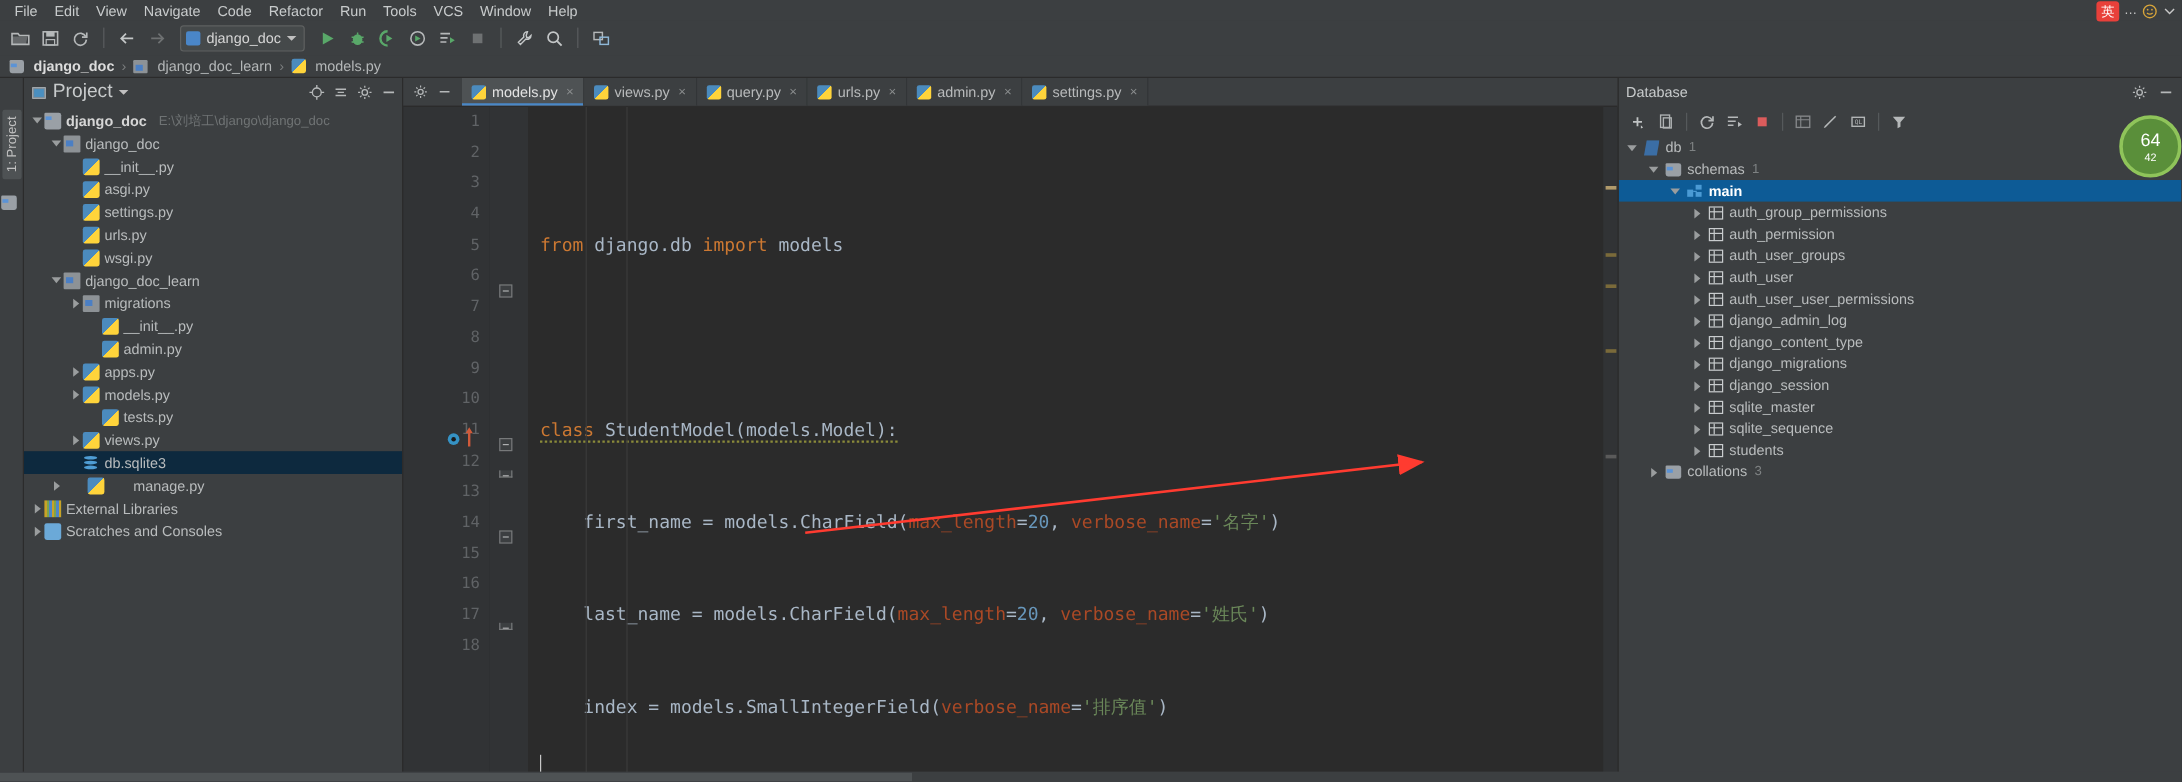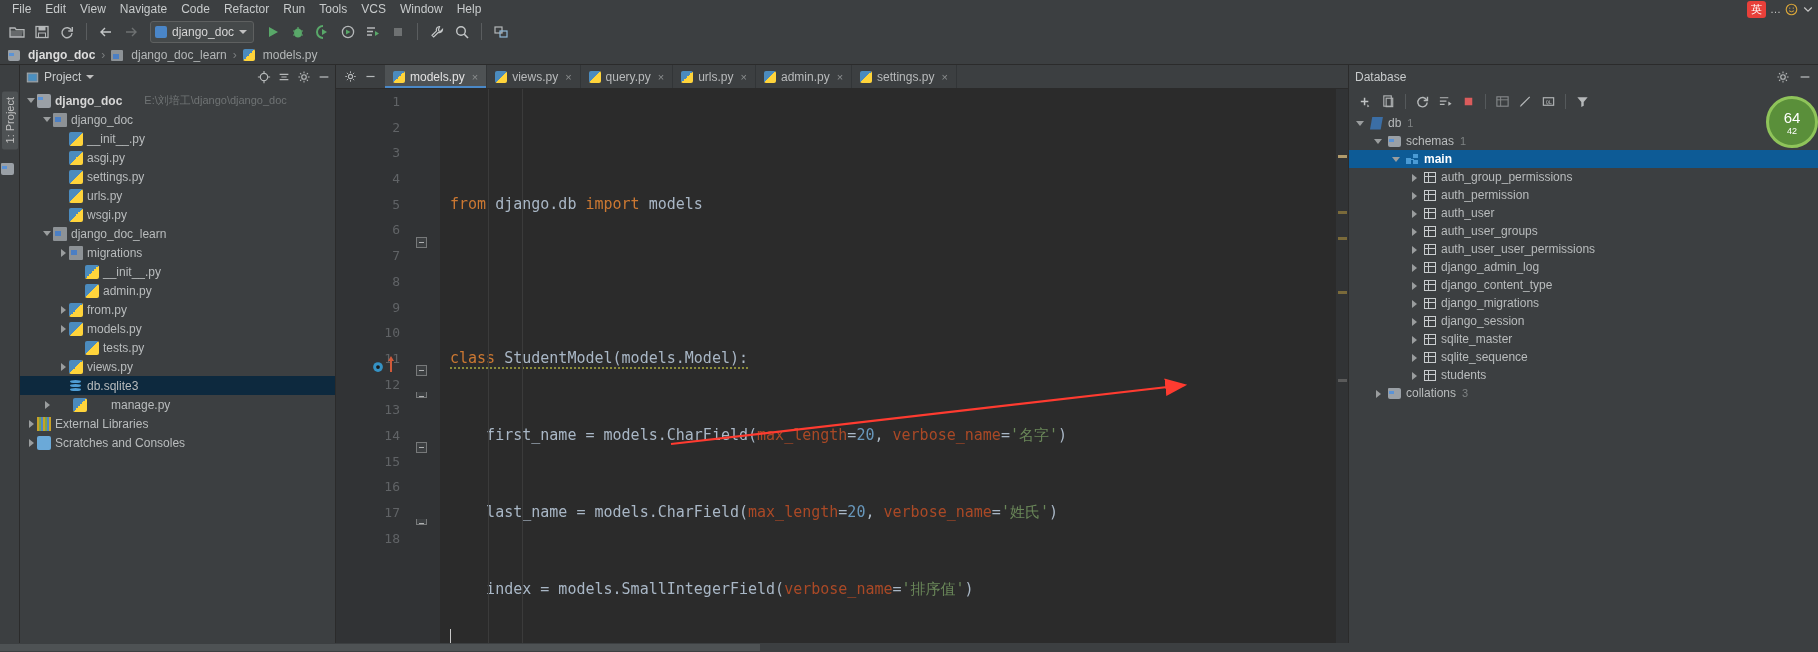--- a/index.html
+++ b/index.html
@@ -39,35 +39,35 @@
   
   .leftstrip { width:20px; background:#3c3f41; border-right:1px solid #2b2b2b;
     display:flex; flex-direction:column; align-items:center; padding-top:26px; }
   .vtab { writing-mode:vertical-rl; transform:rotate(180deg); font-size:11px;
     color:#c0c0c0; background:#4e5254; padding:6px 2px; border-radius:2px; }
 
   
   .project { width:316px; background:#3c3f41; display:flex; flex-direction:column;
     border-right:1px solid #2b2b2b; }
   .panel-head { display:flex; align-items:center; height:24px; padding:0 4px 0 6px;
-    font-size:12px; color:#c8cbcc;gap:40px; }
+    font-size:16px; color:#c8cbcc;gap:40px; }
   .panel-head .ph-title { display:flex; align-items:center; gap:5px; }
   .ph-actions { margin-left:auto; display:flex; align-items:center; gap:6px; }
   .tree { flex:1; font-size:12px; overflow:hidden; padding-top:2px; }
   .row { display:flex; align-items:center; height:19px; padding-left:4px; white-space:nowrap; }
   .row.selected { background:#0d293e; }
   .arrow { width:11px; height:11px; display:inline-block; position:relative; flex:none; }
   .arrow.closed::before { content:""; position:absolute; left:3px; top:2px;
     border-left:5px solid #9a9d9e; border-top:4px solid transparent; border-bottom:4px solid transparent; }
   .arrow.open::before { content:""; position:absolute; left:1px; top:3px;
     border-top:5px solid #9a9d9e; border-left:4px solid transparent; border-right:4px solid transparent; }
   .ticon { width:14px; height:14px; flex:none; margin-right:4px; position:relative; }
   .lbl { color:#b9bcbd; }
   .lbl.b { font-weight:bold; color:#d6d6d6; }
-  .path { color:#6f7374; font-size:11px; margin-left:22px; }
+  .path { color:#6f7374; font-size:11px; margin-left:10px; }
 
   
   .ic-folder { background:#9aa0a6; border-radius:1px 2px 2px 2px; }
   .ic-folder::after { content:""; position:absolute; left:1px; top:3px; width:5px; height:3px;
     background:#5b93d6; }
   .ic-module { background:#8d9296; border-radius:1px; }
   .ic-module::after { content:""; position:absolute; left:2px; top:4px; width:6px; height:5px;
     background:#4b7fc4; }
   
   .ic-py { background:linear-gradient(135deg,#4b8bbe 0 50%,#ffd43b 50% 100%); border-radius:2px; }
@@ -383,21 +383,21 @@
             <span class="lbl">__init__.py</span>
           </div>
           <div class="row" style="padding-left: 54px;">
             <span class="arrow"></span>
             <span class="ticon ic-py"></span>
             <span class="lbl">admin.py</span>
           </div>
           <div class="row" style="padding-left: 38px;">
             <span class="arrow closed"></span>
             <span class="ticon ic-py"></span>
-            <span class="lbl">from.py</span>
+            <span class="lbl">apps.py</span>
           </div>
           <div class="row" style="padding-left: 38px;">
             <span class="arrow closed"></span>
             <span class="ticon ic-py"></span>
             <span class="lbl">models.py</span>
           </div>
           <div class="row" style="padding-left: 54px;">
             <span class="arrow"></span>
             <span class="ticon ic-py"></span>
             <span class="lbl">tests.py</span>
@@ -662,26 +662,26 @@
             <span class="lbl">auth_group_permissions</span>
           </div>
           <div class="dbrow" style="padding-left: 60px;">
             <span class="arrow closed" style="margin-right: 4px;"></span>
             <span class="ic-tbl" style="margin-right: 5px;"></span>
             <span class="lbl">auth_permission</span>
           </div>
           <div class="dbrow" style="padding-left: 60px;">
             <span class="arrow closed" style="margin-right: 4px;"></span>
             <span class="ic-tbl" style="margin-right: 5px;"></span>
+            <span class="lbl">auth_user_groups</span>
+          </div>
+          <div class="dbrow" style="padding-left: 60px;">
+            <span class="arrow closed" style="margin-right: 4px;"></span>
+            <span class="ic-tbl" style="margin-right: 5px;"></span>
             <span class="lbl">auth_user</span>
-          </div>
-          <div class="dbrow" style="padding-left: 60px;">
-            <span class="arrow closed" style="margin-right: 4px;"></span>
-            <span class="ic-tbl" style="margin-right: 5px;"></span>
-            <span class="lbl">auth_user_groups</span>
           </div>
           <div class="dbrow" style="padding-left: 60px;">
             <span class="arrow closed" style="margin-right: 4px;"></span>
             <span class="ic-tbl" style="margin-right: 5px;"></span>
             <span class="lbl">auth_user_user_permissions</span>
           </div>
           <div class="dbrow" style="padding-left: 60px;">
             <span class="arrow closed" style="margin-right: 4px;"></span>
             <span class="ic-tbl" style="margin-right: 5px;"></span>
             <span class="lbl">django_admin_log</span>

